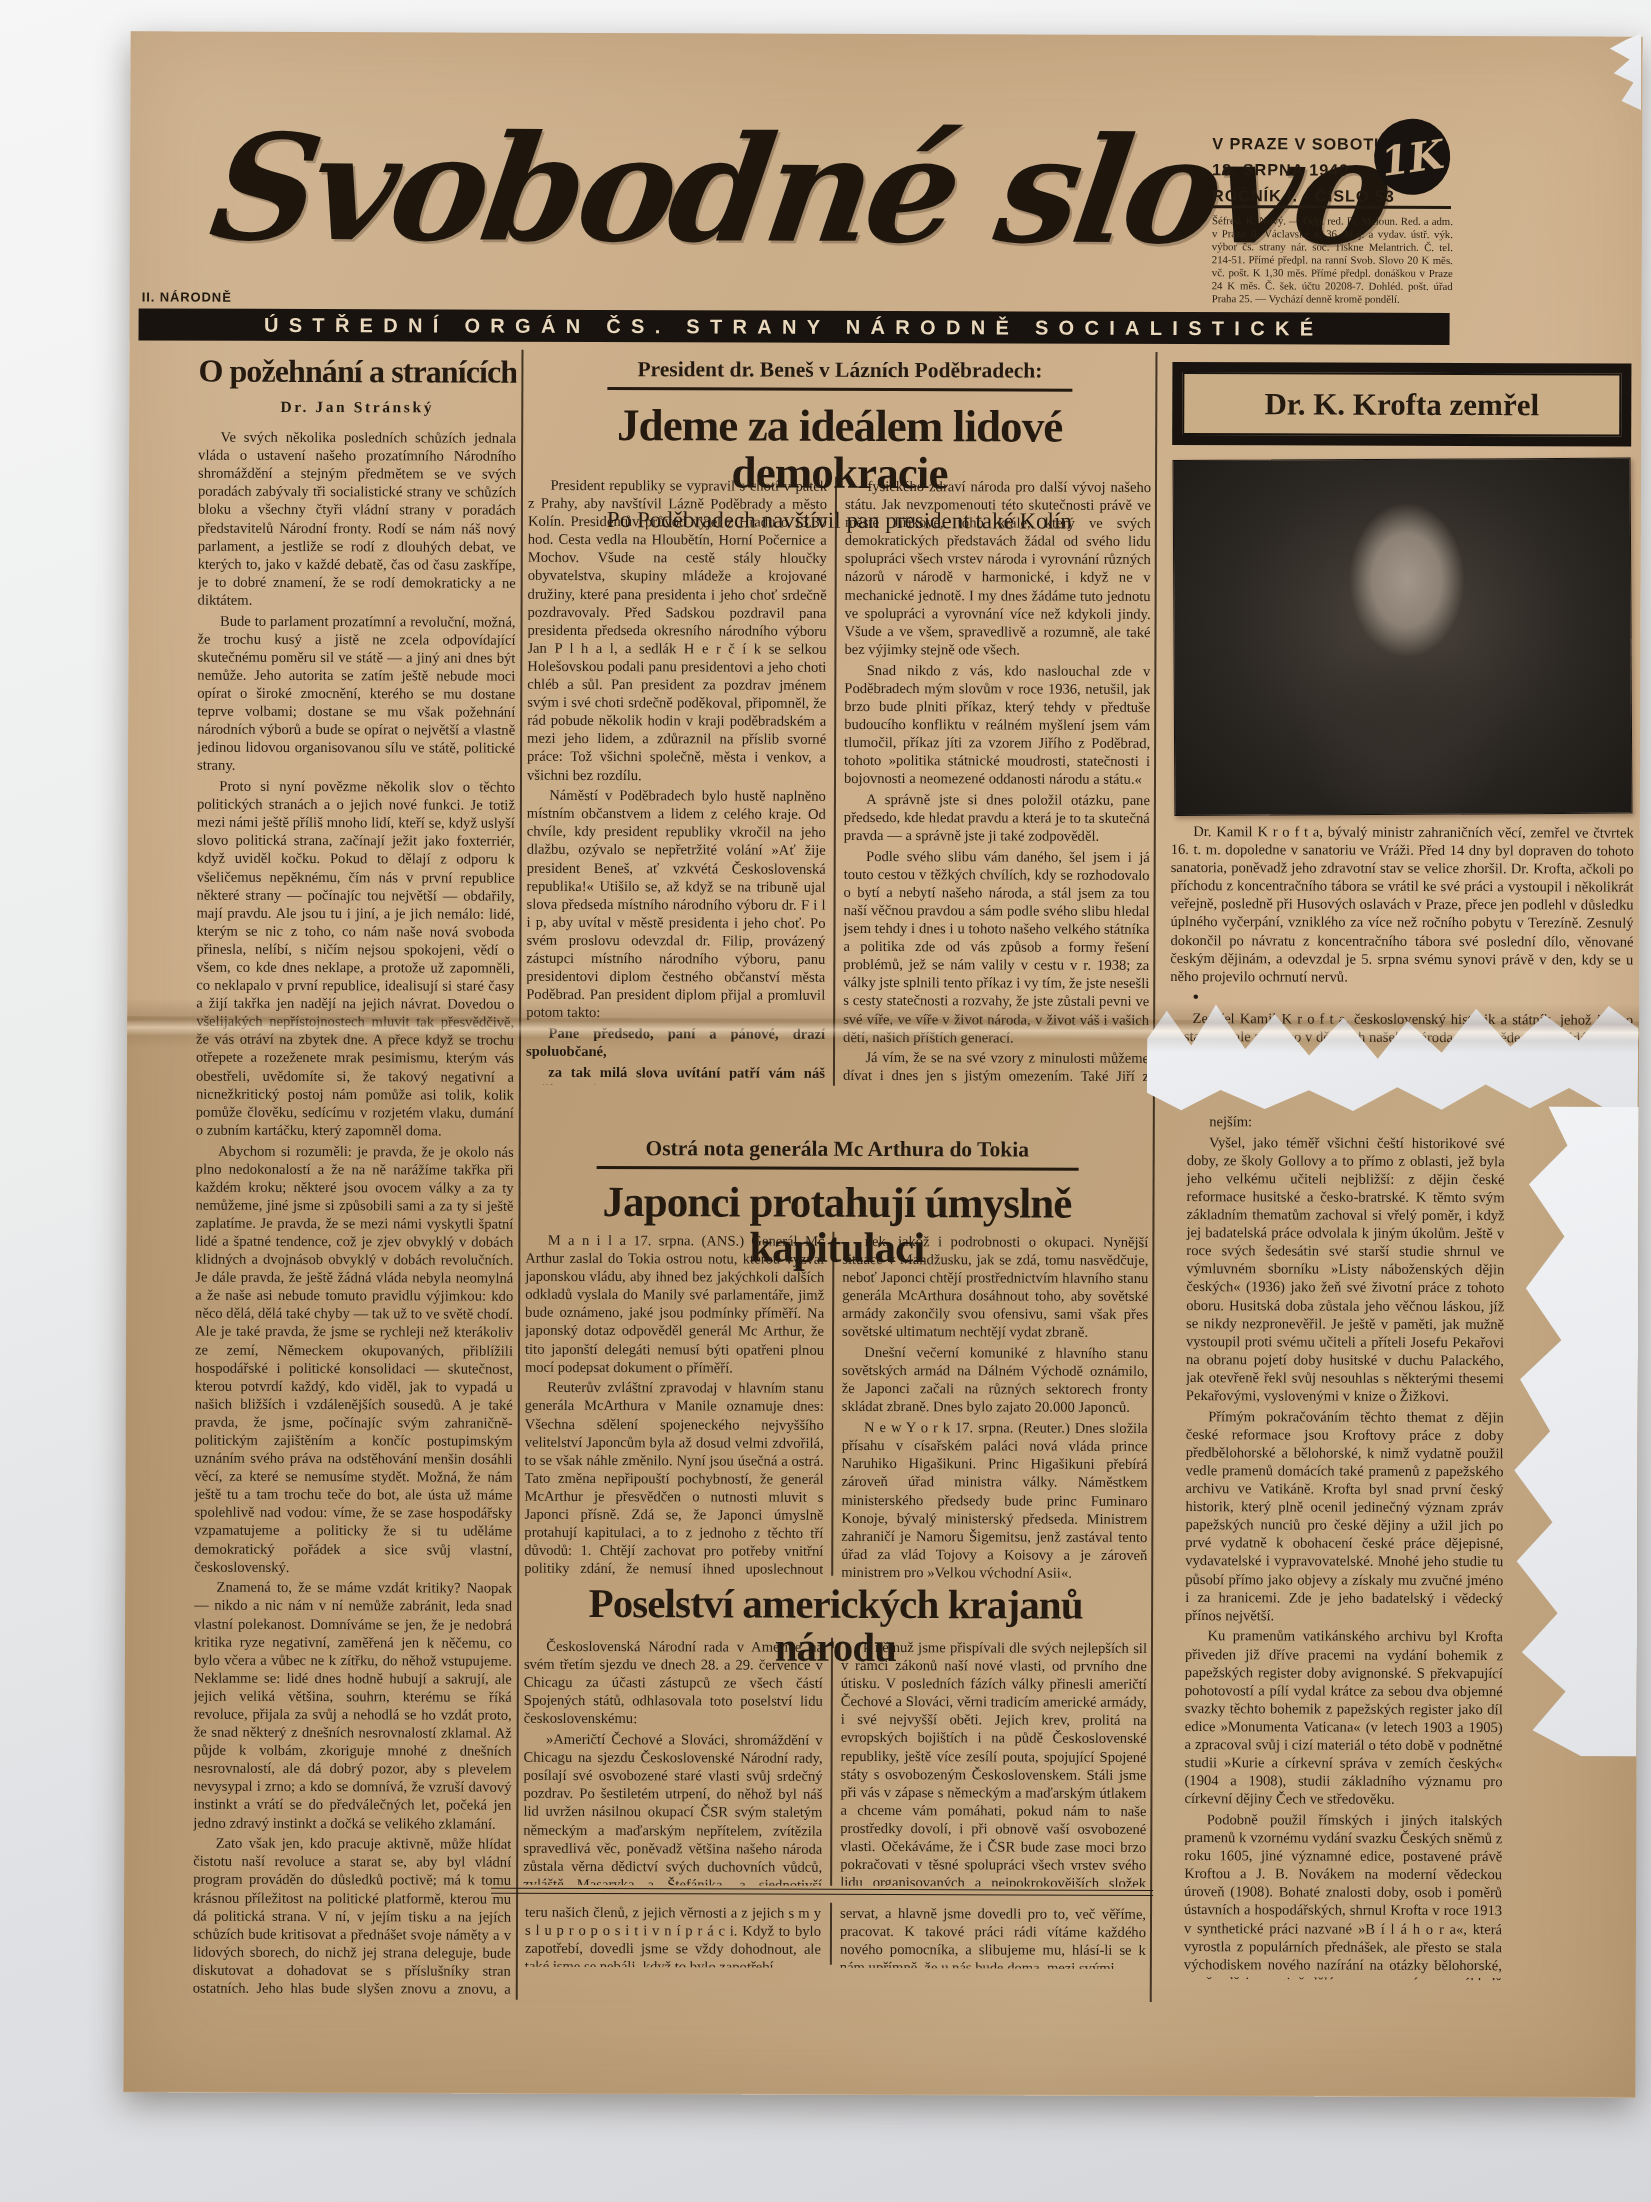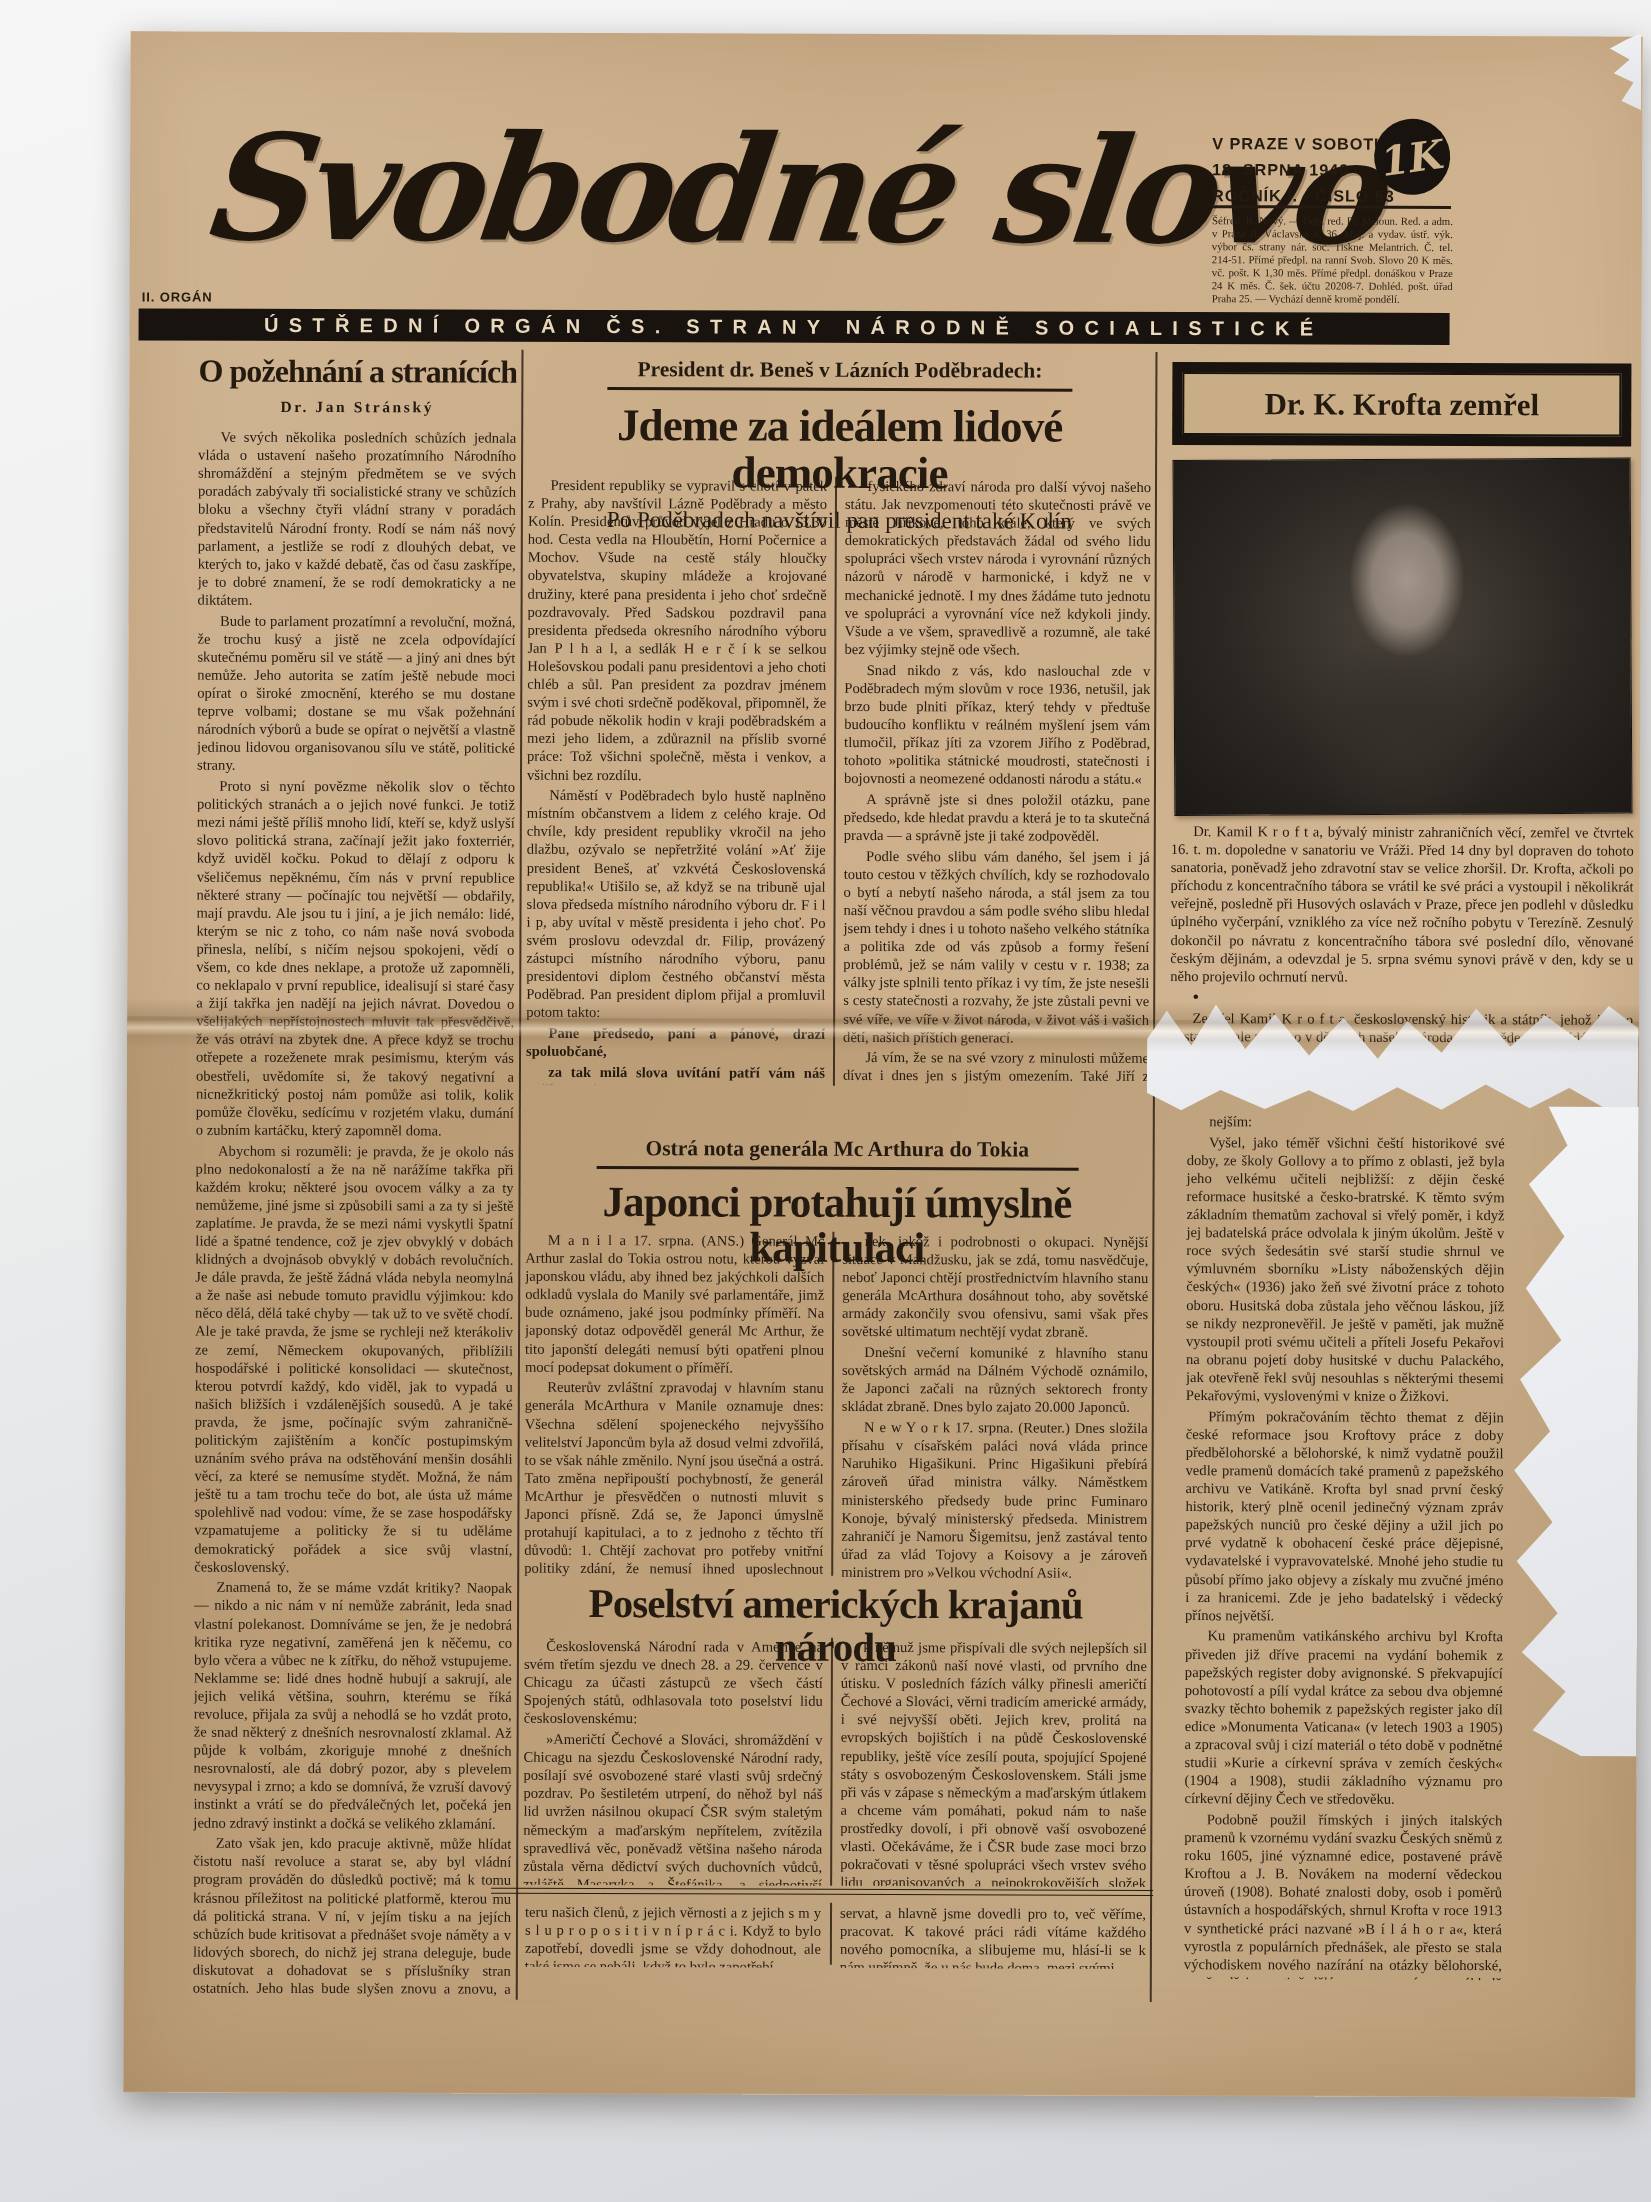--- a/index.html
+++ b/index.html
@@ -71,21 +71,21 @@
     border-top:1.7px solid #241a10;border-bottom:1.7px solid #241a10;z-index:1;}
 </style>
 </head>
 <body>
 
 <div id="paper">
   <div class="tint-top"></div>
   <div class="tint-bottom"></div>
 
   <div id="masthead-title">Svobodné slovo</div>
-  <div id="edition">II. ORGÁN</div>
+  <div id="edition">II. NÁRODNĚ</div>
   <div id="banner">ÚSTŘEDNÍ ORGÁN ČS. STRANY NÁRODNĚ SOCIALISTICKÉ</div>
   <div id="info-dates">
     <div>V PRAZE V SOBOTU</div>
     <div>18. SRPNA 1940</div>
     <div>ROČNÍK I. - ČÍSLO 53</div>
   </div>
   <div id="price-circle">1K</div>
   <div id="info-rule"></div>
   <div id="imprint">Šéfred. K. Nový. — Odp. red. Fr. Meloun. Red. a adm. v Praze II, Václavské n. 36. Maj. a vydav. ústř. výk. výbor čs. strany nár. soc. Tiskne Melantrich. Č. tel. 214-51. Přímé předpl. na ranní Svob. Slovo 20 K měs. vč. pošt. K 1,30 měs. Přímé předpl. donáškou v Praze 24 K měs. Č. šek. účtu 20208-7. Dohléd. pošt. úřad Praha 25. — Vychází denně kromě pondělí.</div>
 

